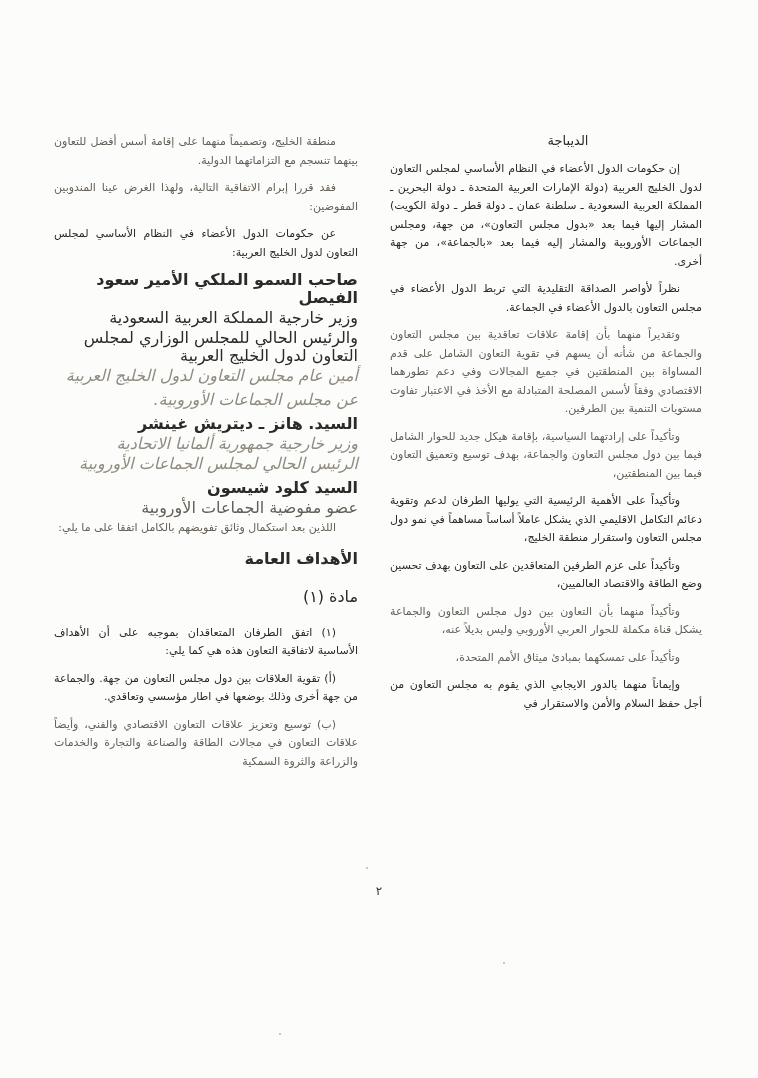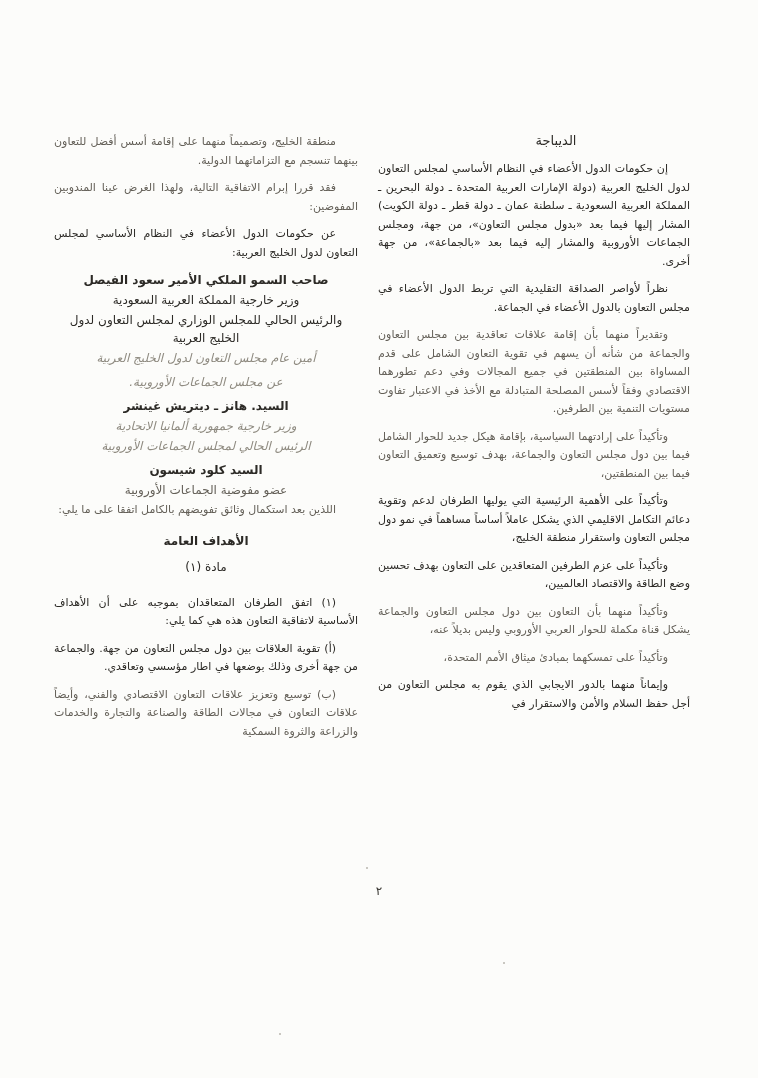--- a/index.html
+++ b/index.html
@@ -16,21 +16,21 @@
     direction: rtl;
     font-family: "DejaVu Sans", sans-serif;
     color: #2c2a26;
     overflow: hidden;
   }
   .col {
     position: absolute;
     top: 133px;
   }
   .col-right {
-    right: 68px;
+    right: 56px;
     width: 312px;
   }
   .col-left {
     right: 400px;  
     width: 304px;
   }
   .col p {
     margin: 0 0 9px 0;
     font-size: 11px;
     line-height: 18.5px;
@@ -38,33 +38,33 @@
     text-indent: 22px;
   }
   .heading {
     text-align: center;
     font-size: 13px;
     padding-left: 44px; 
     margin-bottom: 12px;
     letter-spacing: 0.5px;
   }
   .center {
-    text-align: center;
+    text-align: right;
     text-indent: 0;
-    font-size: 12px;
+    font-size: 16px;
     line-height: 18px;
     margin: 2px 0;
   }
   .gap-top { margin-top: 6px; }
   .bold { font-weight: bold; }
   .dim   { color: #635f57; }
   .faint { color: #8f8b81; font-style: italic; }
   .sect {
     margin-top: 12px;
-    margin-bottom: 8px;
+    margin-bottom: 20px;
   }
   .article-head {
     margin-bottom: 18px;
   }
   .pagenum {
     position: absolute;
     top: 884px;
     left: 0;
     right: 0;
     text-align: center;

